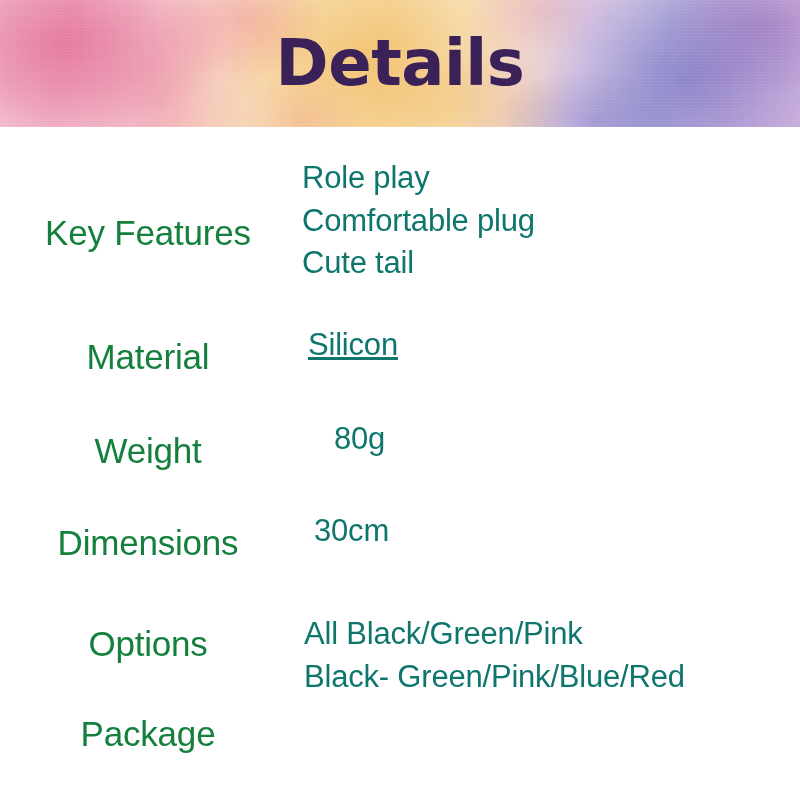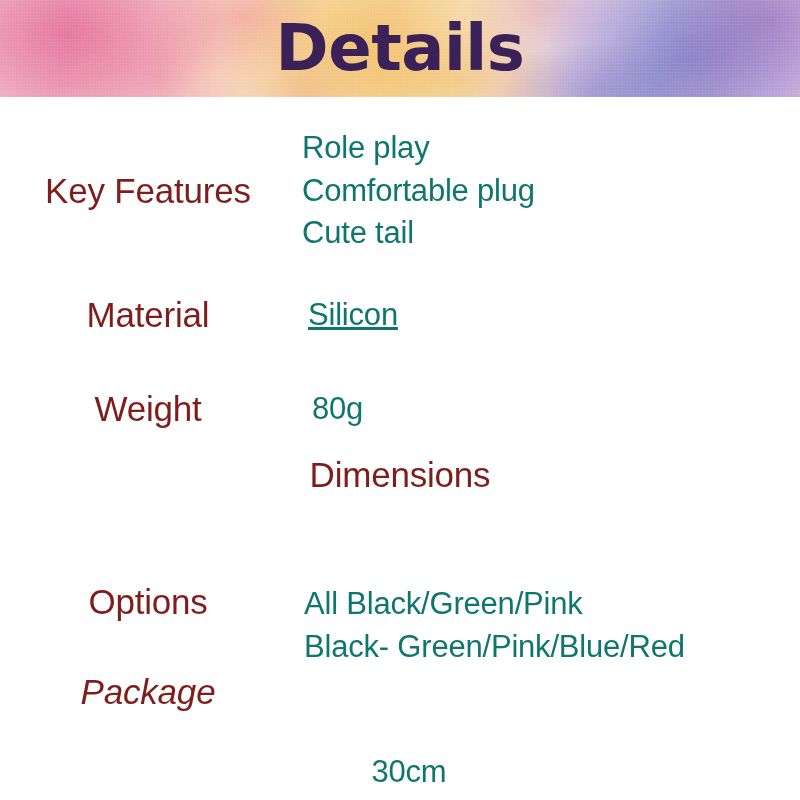--- a/index.html
+++ b/index.html
@@ -19,21 +19,21 @@
     width: 800px;
     height: 800px;
     background: #ffffff;
     overflow: hidden;
   }
 
   
   .banner {
     position: relative;
     width: 800px;
-    height: 97px;
+    height: 127px;
     overflow: hidden;
     background: #f6e2bf;
   }
   .wash {
     position: absolute;
     inset: 0;
     pointer-events: none;
   }
   .wash-base {
     background:
@@ -110,57 +110,58 @@
   .spec-row {
     display: flex;
     align-items: center;
     width: 800px;
     box-sizing: border-box;
   }
   .spec-label {
     width: 296px;
     flex: 0 0 296px;
     text-align: center;
-    color: #7f1d1d;
+    color: #15803d;
     font-family: "Liberation Sans", sans-serif;
     font-weight: 400;
     font-size: 35px;
     line-height: 1.16;
     letter-spacing: -0.2px;
     white-space: nowrap;
+    margin-top: 24px;
   }
   .spec-value {
     flex: 1 1 auto;
     text-align: left;
     color: #0f766e;
     font-family: "Liberation Sans", sans-serif;
     font-weight: 400;
     font-size: 31px;
     line-height: 1.38;
     letter-spacing: -0.2px;
     white-space: pre-line;
   }
 
   
   .row-keyfeatures { height: 152px; }
   .row-keyfeatures .spec-value { padding-left: 6px; }
 
   .row-material    { height: 96px; }
   .row-material .spec-value { padding-left: 12px; text-decoration: underline; }
 
-  .row-weight      { height: 92px; }
+  .row-weight      { height: 92px; gap: 22px; }
   .row-weight .spec-value { padding-left: 16px; }
 
-  .row-dimensions  { height: 92px; flex-direction: column; }
+  .row-dimensions  { height: 92px; }
   .row-dimensions .spec-value { padding-left: 18px; }
 
   .row-options     { height: 110px; }
   .row-options .spec-value { padding-left: 8px; margin-top: 48px; }
 
-  .row-package     { height: 70px; font-style: italic; }
+  .row-package     { height: 70px; }
   .row-package .spec-value { padding-left: 22px; }
 </style>
 </head>
 <body>
 
 <div class="page">
 
   <div class="banner">
     <div class="wash wash-base"></div>
     <div class="wash wash-b1"></div>

